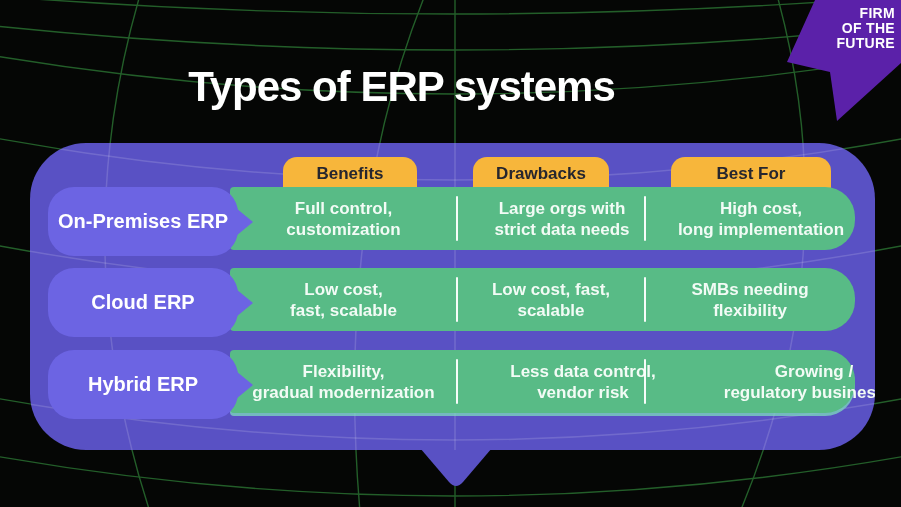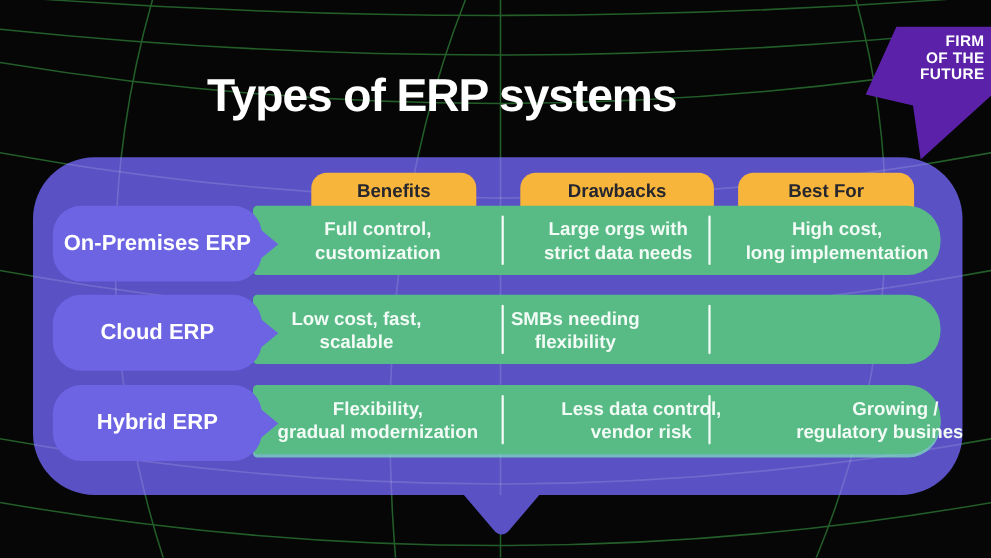--- a/index.html
+++ b/index.html
@@ -12,43 +12,43 @@
   
   .grid-bg { position:absolute; inset:0; z-index:0; }
   
   .title {
     position:absolute; top:63px; left:0; width:795px;
     text-align:center; padding-left:8px;
     color:#ffffff; font-size:42px; font-weight:800;
     letter-spacing:-1px; line-height:48px; z-index:3;
   }
   
-  .logo { position:absolute; top:0; left:770px; width:131px; height:130px; z-index:3;margin-top:24px; }
+  .logo { position:absolute; top:0; left:770px; width:131px; height:130px; z-index:3; }
   .logo svg { position:absolute; inset:0; }
   .logo-text {
     position:absolute; top:6px; right:6px; text-align:right;
     color:#ffffff; font-weight:bold; font-size:14px; line-height:15px;
     letter-spacing:.3px; white-space:pre-line;
   }
   
   .bubble {
     position:absolute; left:30px; top:143px; width:845px; height:307px;
     background:#5951C4; border-radius:56px; overflow:hidden; z-index:1;
   }
   .bubble-overlay { position:absolute; inset:0; }
   .tail { position:absolute; left:410px; top:446px; width:92px; height:46px; z-index:1; }
   
   .col-chip {
     position:absolute; top:14px; height:34px;
     background:#F7B63B; border-radius:14px 14px 0 0;
     display:flex; align-items:center; justify-content:center;
     color:#26262E; font-weight:bold; font-size:17px; z-index:2;
   }
-  .col-benefits { left:253px; width:150px; }
-  .col-drawbacks { left:443px; width:176px; }
+  .col-benefits { left:253px; width:134px; }
+  .col-drawbacks { left:443px; width:136px; }
   .col-bestfor { left:641px; width:160px; }
   
   .row { position:absolute; left:0; width:845px; height:69px; z-index:2; }
   .row-1 { top:44px; } .row-2 { top:125px; } .row-3 { top:207px; }
   .green-bar {
     position:absolute; left:200px; top:0; width:625px; height:63px;
     background:#58BB86; border-radius:4px 30px 30px 4px; display:flex;
   }
   .row-3 .green-bar { box-shadow:0 3px 0 rgba(126,220,190,.75);gap:32px; }
   .cell {
@@ -140,20 +140,22 @@
         <div class="divider div-1"></div>
         <div class="divider div-2"></div>
       </div>
       <div class="label-chip">
         <span>On-Premises ERP</span>
       </div>
     </div>
 
     <div class="row row-2">
       <div class="green-bar">
+        <div class="cell cell-1">Low cost,
+fast, scalable</div>
         <div class="cell cell-2">Low cost, fast,
 scalable</div>
         <div class="cell cell-3">SMBs needing
 flexibility</div>
         <div class="divider div-1"></div>
         <div class="divider div-2"></div>
       </div>
       <div class="label-chip">
         <span>Cloud ERP</span>
       </div>

